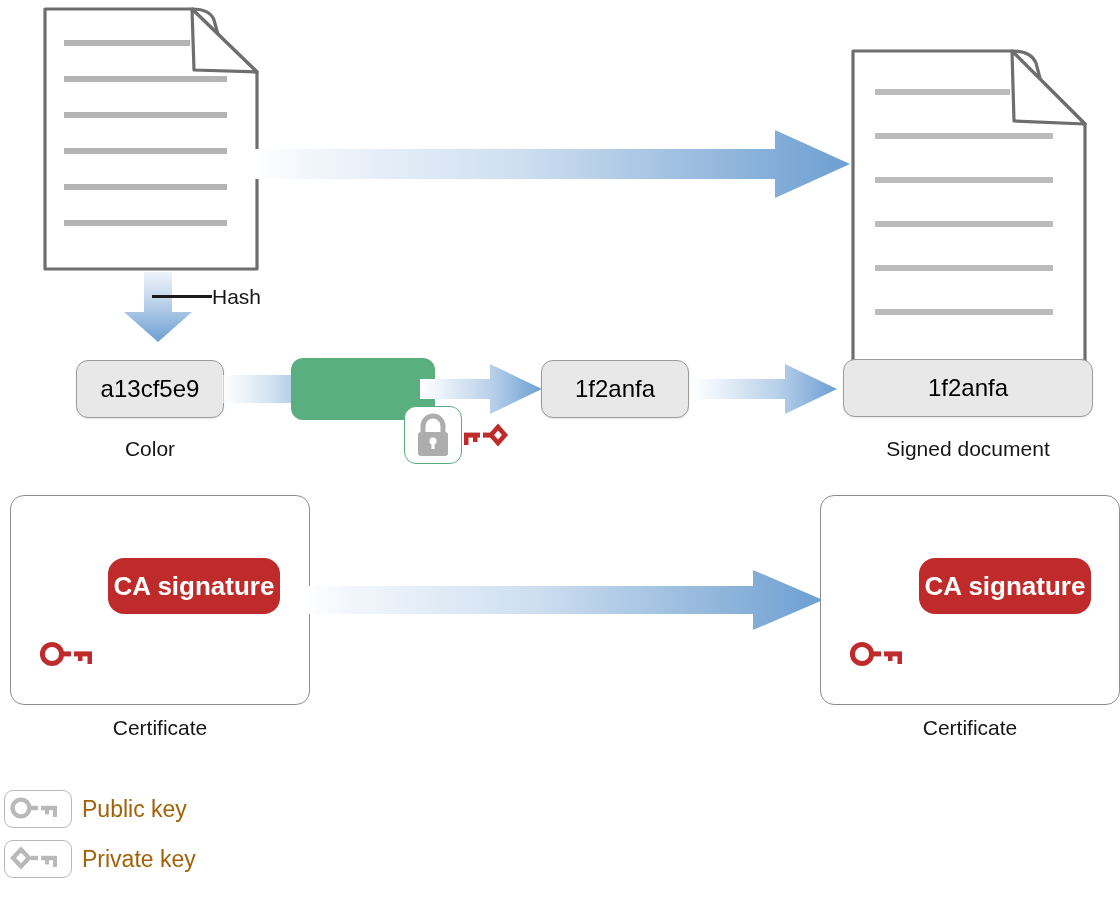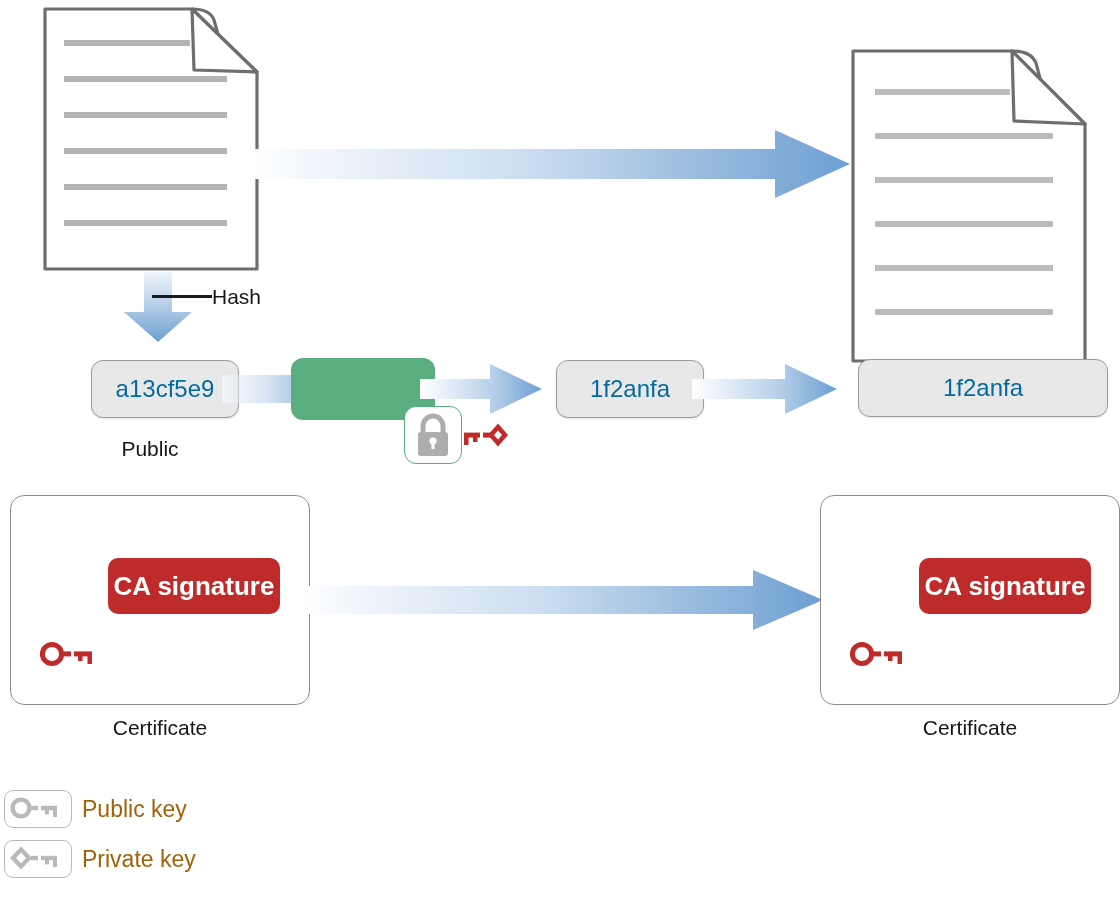--- a/index.html
+++ b/index.html
@@ -43,37 +43,36 @@
   .chip {
     position: absolute;
     background: #e8e8e8;
     border: 1.6px solid #9b9b9b;
     border-radius: 12px;
     box-sizing: border-box;
     display: flex;
     align-items: center;
     justify-content: center;
     font-size: 24px;
-    color: #0369a1;
+    color: #000000;
     box-shadow: 0 1px 2px rgba(0,0,0,0.10);
-    margin-left: 15px;
   }
 
   
   .cert-card {
     position: absolute;
     background: #ffffff;
     border: 1.8px solid #8d8d8d;
     border-radius: 14px;
     box-sizing: border-box;
   }
   .ca-sig {
     position: absolute;
     background: #bf2a2a;
-    border-radius: 10px;
+    border-radius: 16px;
     color: #ffffff;
     font-weight: bold;
     font-size: 26px;
     display: flex;
     align-items: center;
     justify-content: center;
     box-sizing: border-box;
   }
 
   
@@ -167,21 +166,21 @@
     </svg>
   </div>
 
   <div class="abs" style="left:152px;top:295px;width:60px;height:3px;background:#1a1a1a;"></div>
 
   <div class="caption" style="left:212px;top:283px;text-align:left;">Hash</div>
 
   <div class="chip" style="left:76px;top:360px;width:148px;height:58px;">
     <span>a13cf5e9</span>
   </div>
-  <div class="caption" style="left:76px;top:435px;width:148px;">Public</div>
+  <div class="caption" style="left:76px;top:435px;width:148px;">Color</div>
 
   <div class="abs" style="left:222px;top:375px;width:75px;height:28px;">
     <svg width="75" height="28" viewBox="0 0 75 28">
       <rect x="0" y="0" width="75" height="28" fill="url(#arrowGradShort)" opacity="0.55"></rect>
     </svg>
   </div>
 
   <div class="green-block" style="left:291px;top:358px;width:144px;height:62px;"></div>
 
   <div class="abs" style="left:420px;top:362px;width:122px;height:54px;">
@@ -219,20 +218,21 @@
 
   <div class="abs" style="left:692px;top:362px;width:145px;height:54px;">
     <svg width="145" height="54" viewBox="0 0 145 54">
       <path d="M0,17 H93 V2 L145,27 L93,52 V37 H0 Z" fill="url(#arrowGradShort)"></path>
     </svg>
   </div>
 
   <div class="chip" style="left:843px;top:359px;width:250px;height:58px;border-radius:12px;">
     <span>1f2anfa</span>
   </div>
+  <div class="caption" style="left:843px;top:435px;width:250px;">Signed document</div>
 
   <div class="cert-card" style="left:10px;top:495px;width:300px;height:210px;">
     <div class="ca-sig" style="left:97px;top:62px;width:172px;height:56px;">CA signature</div>
     <div class="abs" style="left:26px;top:140px;width:62px;height:36px;">
       <svg width="62" height="36" viewBox="0 0 62 36">
         <circle cx="15" cy="18" r="9.6" fill="none" stroke="#bf2a2a" stroke-width="5"></circle>
         <g fill="#bf2a2a">
           <rect x="26" y="15.4" width="8" height="5"></rect>
           <rect x="37" y="15.4" width="18" height="5"></rect>
           <rect x="50.5" y="20" width="4.5" height="8"></rect>

